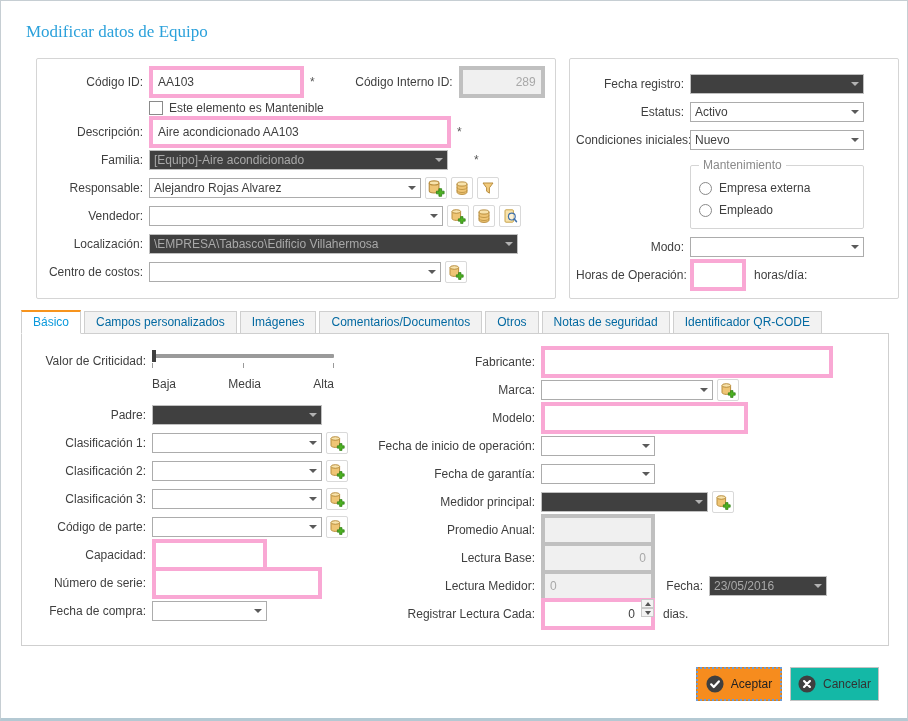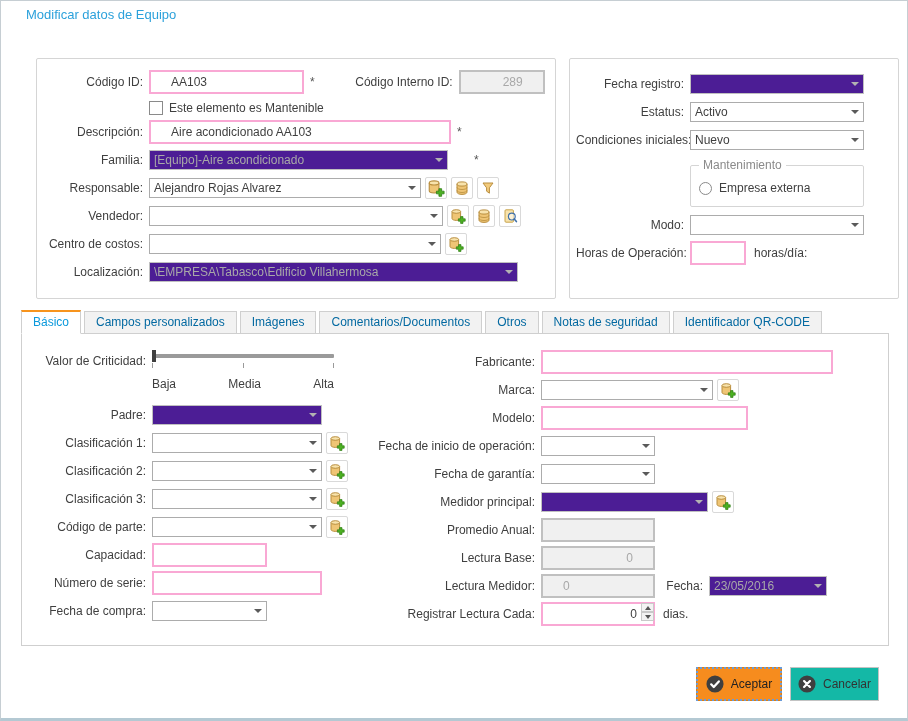--- a/index.html
+++ b/index.html
@@ -1,38 +1,38 @@
 <!DOCTYPE html>
 <html><head>
 <meta charset="utf-8">
 <style>
   * { box-sizing: border-box; margin: 0; padding: 0; }
   html,body { background:#e9e9e9; }
   body { font-family: "Liberation Sans", "DejaVu Sans", sans-serif; font-size:12px; color:#3f3f3f; }
   .win { position:relative; width:908px; height:721px; background:#fff;
          border:1px solid #c6ced3; border-bottom:3px solid #b4c9d3; overflow:hidden; }
-  .title { position:absolute; left:25px; top:6px; font-size:13px; color:#2ba1db; }
+  .title { position:absolute; left:25px; top:21px; font-size:17px; color:#2ba1db;font-family:Liberation Serif, serif; }
 
   .grp { position:absolute; border:1px solid #d5d5d5; border-radius:2px; background:#fff; }
   .g1 { left:35px; top:57px; width:520px; height:241px; padding:13px 6px 0 6px; }
   .g2 { left:568px; top:57px; width:330px; height:241px; padding:15px 10px 0 6px; }
 
   .row { display:flex; align-items:center; margin-bottom:8px; height:20px; }
   .lbl { text-align:right; margin-right:6px; white-space:nowrap; color:#3f3f3f; }
   .w100 { width:100px; flex:none; } .w108 { width:108px; flex:none; }
   .w118 { width:118px; flex:none; } .w158 { width:158px; flex:none; }
 
-  .tb { height:24px; border:2px solid #f9a8d4; background:#fff; font:inherit; color:#3f3f3f; padding:0 20px; }
+  .tb { height:32px; border:4px solid #f9a8d4; background:#fff; font:inherit; color:#3f3f3f; padding:0 5px; }
   .tb.dis { background:#f0f0f0; color:#a8a8a8; border-color:#c0c0c0; }
   .tb.num { text-align:right; }
 
   .combo { height:20px; border:1px solid #acacac; background:#fff; display:flex; align-items:center; padding:0 4px; cursor:default; }
   .combo .cval { flex:1; white-space:nowrap; overflow:hidden; }
   .combo .carr { width:0; height:0; border-left:4px solid transparent; border-right:4px solid transparent; border-top:4px solid #5a5a5a; margin-left:4px; flex:none; }
-  .combo.dis { background:#4c1d95; border-color:#c0c0c0; }
+  .combo.dis { background:#404040; border-color:#c0c0c0; }
   .combo.dis .cval { color:#a8a8a8; }
   .combo.dis .carr { border-top-color:#b2b2b2; }
 
   .ast { margin-left:6px; color:#555; font-size:12px; }
   .ibtn { width:22px; height:22px; margin-left:4px; border:1px solid #d9d9d9; background:#fff; border-radius:2px;
           display:flex; align-items:center; justify-content:center; padding:0; cursor:pointer; flex:none; }
 
   .chk { width:14px; height:14px; border:1px solid #8a8a8a; background:#fff; flex:none; margin-right:6px; }
   .radio { width:13px; height:13px; border:1px solid #8a8a8a; border-radius:50%; background:#fff; flex:none; margin-right:7px; }
 
@@ -174,37 +174,37 @@
             <use href="#i-db"></use>
           </svg>
         </button>
       <button class="ibtn">
           <svg width="16" height="16" viewBox="0 0 16 16">
             <use href="#i-search"></use>
           </svg>
         </button>
     </div>
     <div class="row">
+      <span class="lbl w100">Localización:</span>
+      <div class="combo dis" style="width:369px">
+        <span class="cval">\EMPRESA\Tabasco\Edificio Villahermosa</span>
+          <span class="carr"></span>
+      </div>
+    </div>
+    <div class="row">
       <span class="lbl w100">Centro de costos:</span>
       <div class="combo" style="width:292px">
         <span class="cval"></span>
           <span class="carr"></span>
       </div>
       <button class="ibtn">
           <svg width="16" height="16" viewBox="0 0 16 16">
             <use href="#i-db-add"></use>
           </svg>
         </button>
-    </div>
-    <div class="row">
-      <span class="lbl w100">Localización:</span>
-      <div class="combo dis" style="width:369px">
-        <span class="cval">\EMPRESA\Tabasco\Edificio Villahermosa</span>
-          <span class="carr"></span>
-      </div>
     </div>
   </div>
 
   <div class="grp g2">
     <div class="row">
       <span class="lbl w108">Fecha registro:</span>
       <div class="combo dis" style="width:174px">
         <span class="cval"></span>
           <span class="carr"></span>
       </div>
@@ -221,20 +221,24 @@
       <div class="combo" style="width:174px">
         <span class="cval">Nuevo</span>
           <span class="carr"></span>
       </div>
     </div>
     <fieldset class="mant">
       <legend>Mantenimiento</legend>
       <div class="rrow">
         <span class="radio"></span>
         <span>Empresa externa</span>
+      </div>
+      <div class="rrow">
+        <span class="radio"></span>
+        <span>Empleado</span>
       </div>
     </fieldset>
     <div class="row">
       <span class="lbl w108">Modo:</span>
       <div class="combo" style="width:174px">
         <span class="cval"></span>
           <span class="carr"></span>
       </div>
     </div>
     <div class="row">

